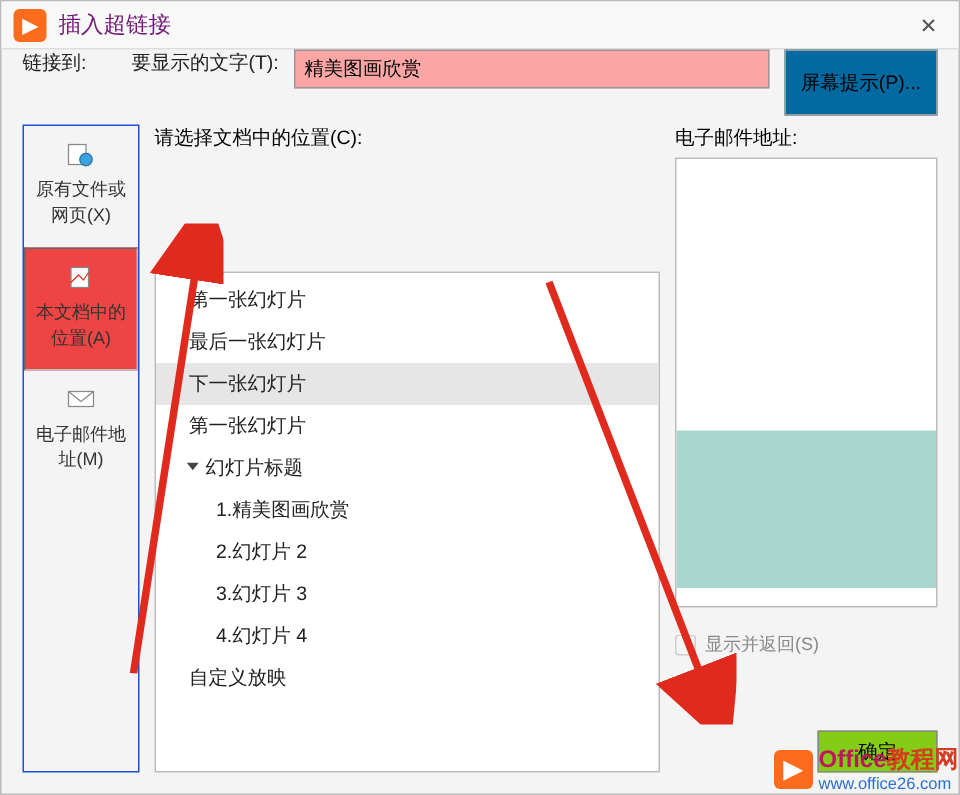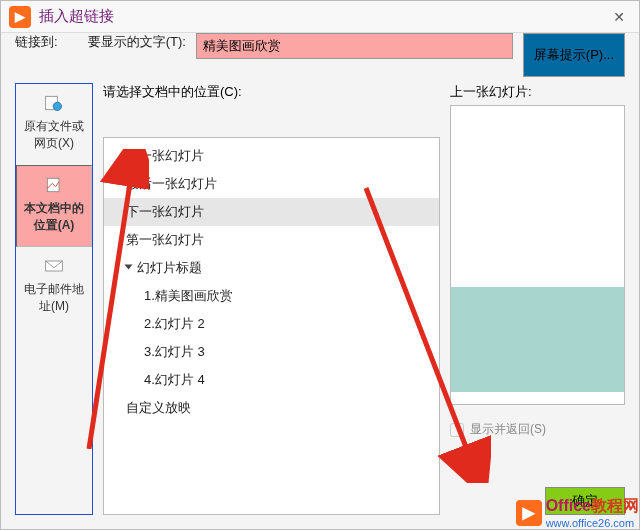--- a/index.html
+++ b/index.html
@@ -10,24 +10,24 @@
   .title { flex: 1; font-size: 15px; color: #701a75; }
   .close-btn { width: 40px; height: 32px; text-align: center; line-height: 32px; color: #555; font-size: 14px; cursor: pointer; }
   .toprow { display: flex; align-items: flex-start; height: 50px; padding: 0 14px; gap: 10px; }
   .toprow .lbl-linkto { font-size: 13px; color: #222; }
   .toprow .lbl-display { font-size: 13px; color: #222; margin-left: 20px; }
   .display-input { flex: 1; height: 26px; border: 1px solid #999; background: #fca5a5; padding: 0 6px; font-size: 13px; }
   .tip-btn { height: 44px; border: 1px solid #999; background: #0369a1; font-size: 13px; padding: 0 10px; cursor: pointer; }
   .mainarea { display: flex; padding: 0 14px 14px 14px; height: calc(100% - 32px - 50px); gap: 10px; }
   .sidebar { width: 78px; border: 1px solid #1d4ed8; background: #f4f4f4; display: flex; flex-direction: column; }
   .side-item { padding: 10px 4px 12px 4px; text-align: center; font-size: 12px; color: #333; border-bottom: 1px solid transparent; cursor: pointer; }
-  .side-item.selected { background: #fca5a5; border: 1px inset #bbb; font-weight: bold; }
+  .side-item.selected { background: #ef4444; border: 1px inset #bbb; }
   .side-icon { width: 20px; height: 18px; margin: 0 auto 6px auto; display: block; }
   .center-right { flex: 1; display: flex; gap: 10px; flex-direction: row; }
-  .center { flex: 1; display:flex; flex-direction:column;}
+  .center { flex: 1; display:flex; flex-direction:column;gap:44px;}
   .center-label { font-size: 13px; margin-bottom: 4px; }
   .listbox { flex:1; min-height:0; border: 1px solid #bbb; background: #fff; overflow: hidden; font-size: 13px; color: #222; padding-top: 4px; margin-top: 32px; }
   .li { padding: 5px 0 5px 22px; cursor: default; }
   .li.indent1 { padding-left: 40px; }
   .li.selected { background: #e6e6e6; }
   .li .tri { display:inline-block; width:0;height:0;border-top:4px solid transparent;border-bottom:4px solid transparent;border-left:5px solid #444;margin-right:6px;vertical-align:1px;}
   .li .tri.open { transform: rotate(90deg); }
   .right { width: 175px; display: flex; flex-direction: column; }
   .preview-label { font-size: 13px; margin-bottom: 4px; }
   .preview-box { height: 300px; border: 1px solid #bbb; background: #fff; position: relative; overflow: hidden; }
@@ -96,21 +96,21 @@
           <div class="li"><span class="tri open"></span><span>幻灯片标题</span></div>
           <div class="li indent1"><span>1.精美图画欣赏</span></div>
           <div class="li indent1"><span>2.幻灯片 2</span></div>
           <div class="li indent1"><span>3.幻灯片 3</span></div>
           <div class="li indent1"><span>4.幻灯片 4</span></div>
           <div class="li"><span>自定义放映</span></div>
         </div>
       </div>
 
       <div class="right">
-        <div class="preview-label">上一张幻灯片:</div>
+        <div class="preview-label">电子邮件地址:</div>
         <div class="preview-box">
           <div class="slide-thumb"></div>
         </div>
         <label class="check-row">
           <input type="checkbox" disabled="" style="">
           <span>显示并返回(S)</span>
         </label>
         <div class="ok-btn-row">
           <button class="ok-btn">确定</button>
         </div>

